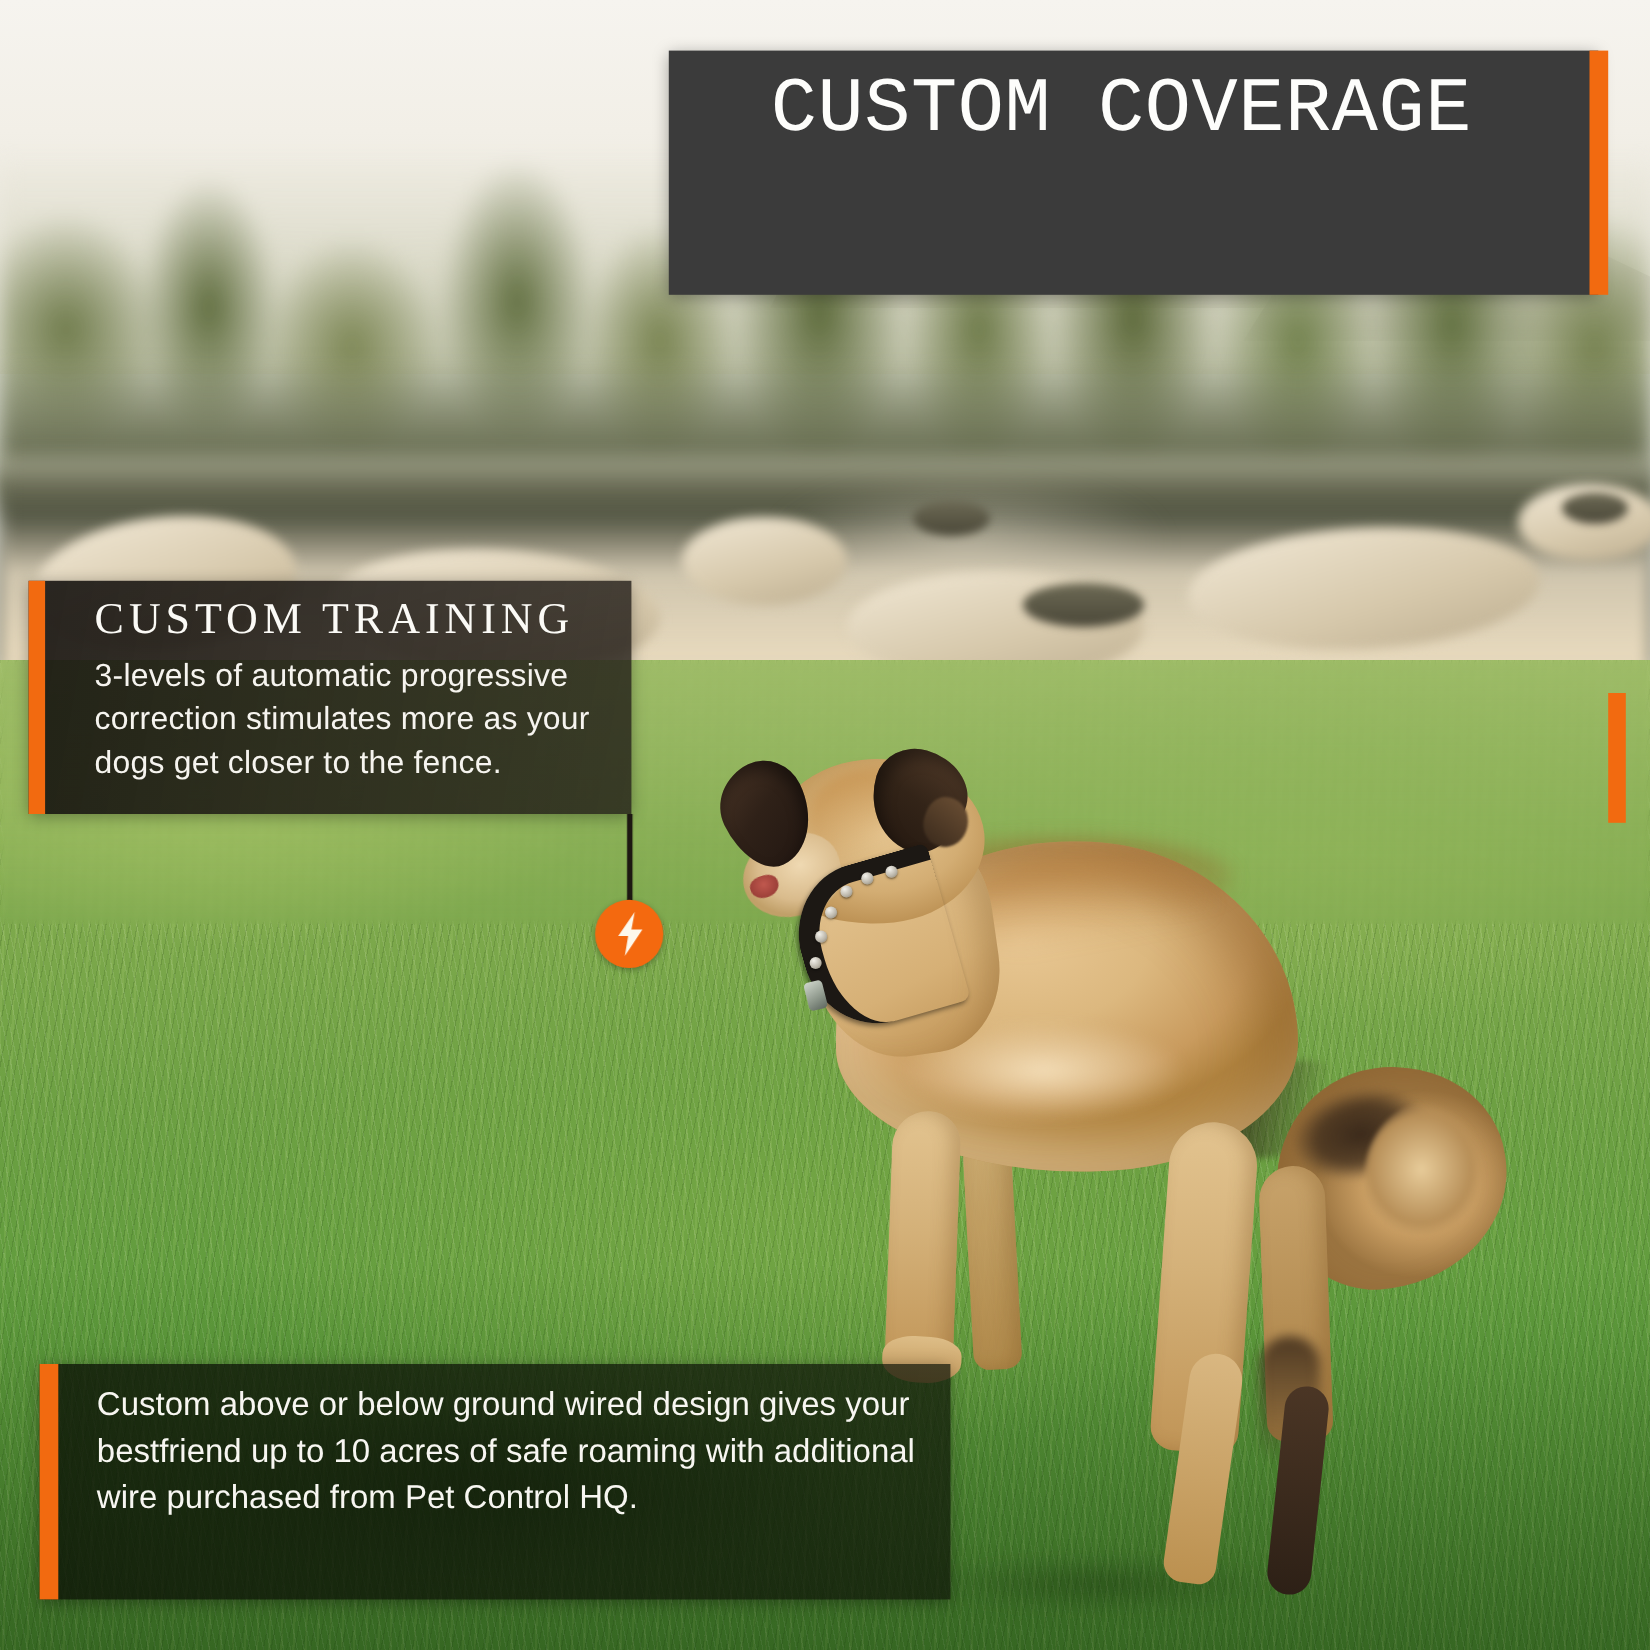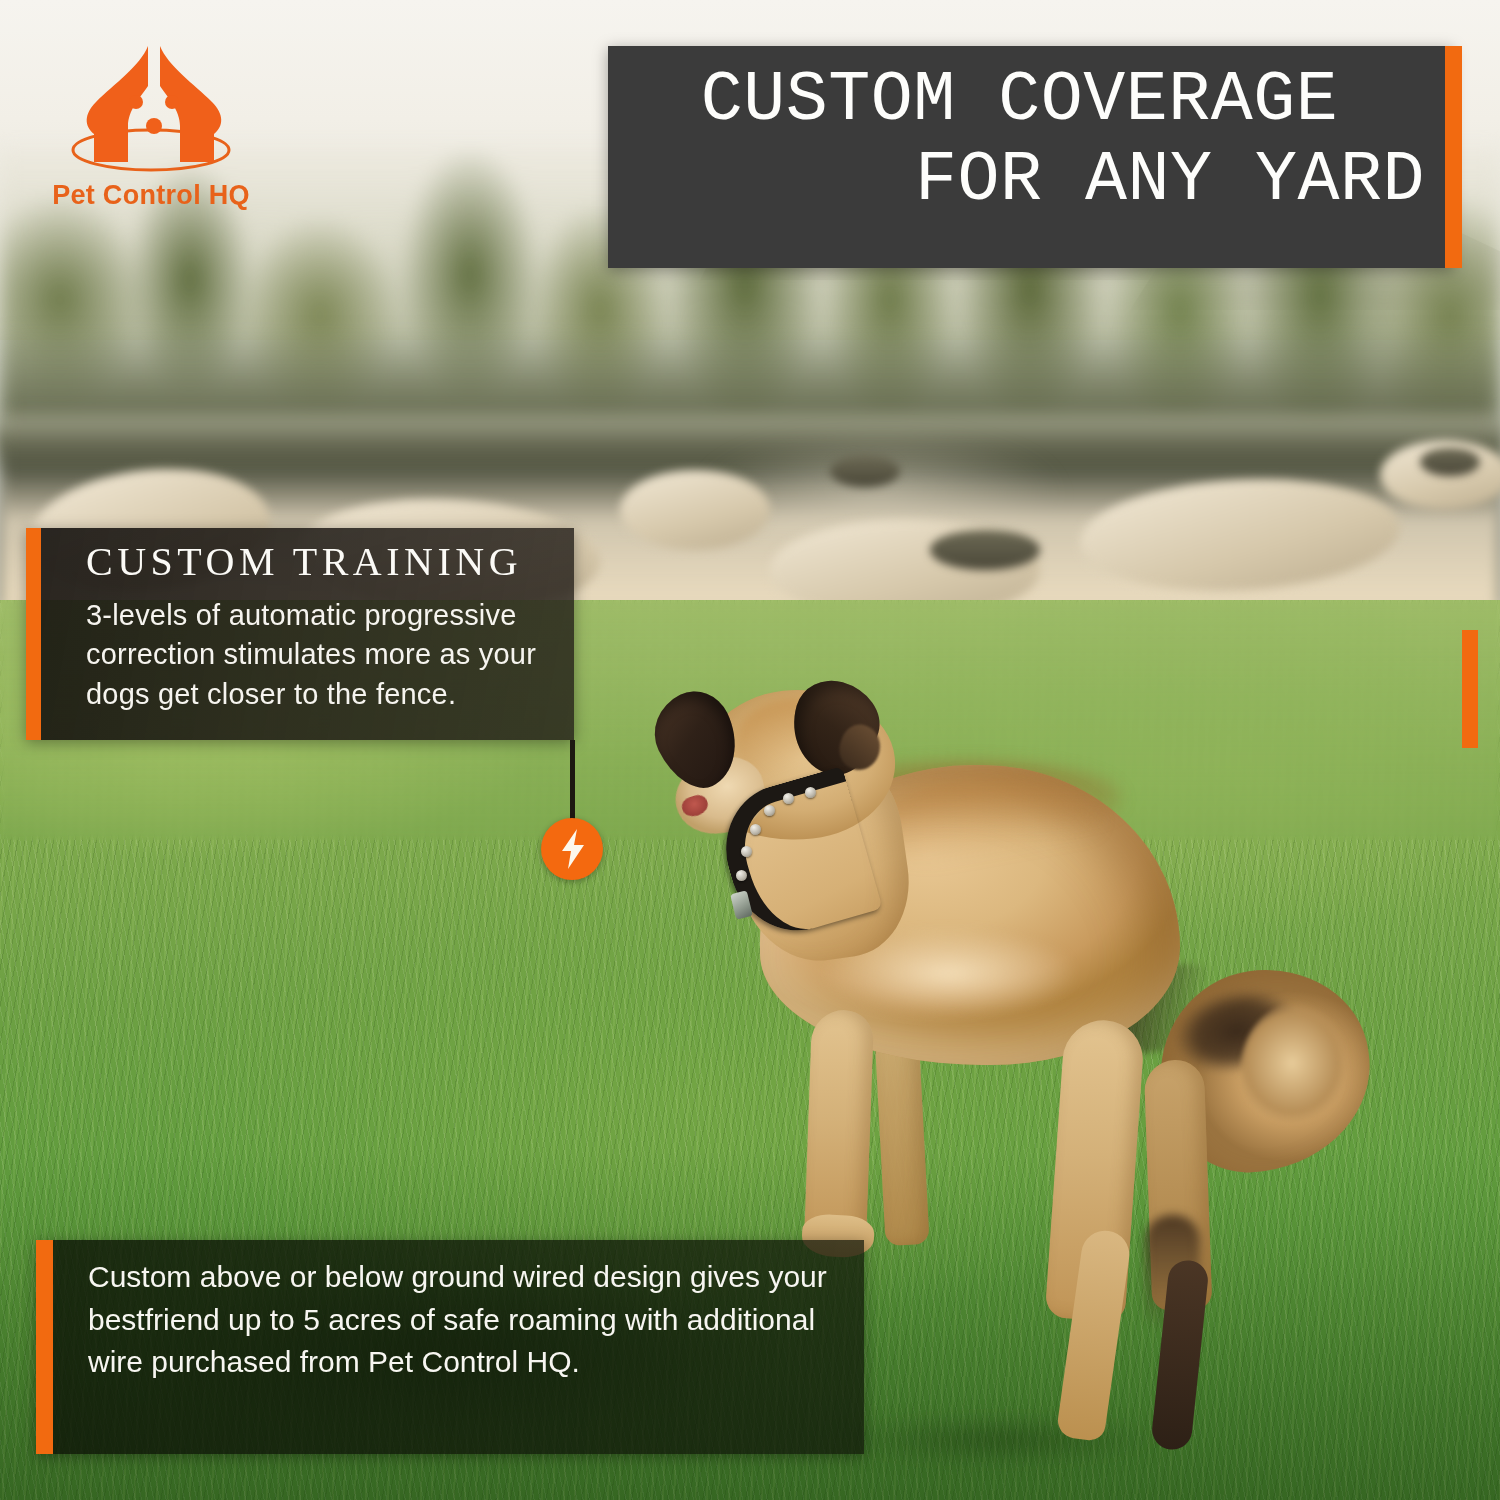--- a/index.html
+++ b/index.html
@@ -305,51 +305,39 @@
     <div class="d-collar"></div>
     <div class="stud s1"></div>
     <div class="stud s2"></div>
     <div class="stud s3"></div>
     <div class="stud s4"></div>
     <div class="stud s5"></div>
     <div class="stud s6"></div>
     <div class="d-buckle"></div>
   </div>
 
-  <div id="logo">
-    <svg width="230" height="135" viewBox="0 0 230 135">
-      <ellipse cx="115" cy="110" rx="78" ry="20" fill="none" stroke="#e8621a" stroke-width="3"></ellipse>
-      <path d="M112 6 C 104 26, 78 44, 60 62 C 48 74, 48 86, 58 94 L 58 122 L 92 122 L 92 86 C 92 70, 104 58, 112 46 Z" fill="#f0601a"></path>
-      <path d="M124 6 C 132 26, 158 44, 176 62 C 188 74, 188 86, 178 94 L 178 122 L 144 122 L 144 86 C 144 70, 132 58, 124 46 Z" fill="#f0601a"></path>
-      <circle cx="100" cy="62" r="7" fill="#f0601a"></circle>
-      <circle cx="136" cy="62" r="7" fill="#f0601a"></circle>
-      <circle cx="118" cy="86" r="8" fill="#f0601a"></circle>
-    </svg>
-    <div id="logo-text">Pet Control HQ</div>
-  </div>
 
   <div class="panel shadow-soft" id="header-panel">
     <div class="header-text">CUSTOM COVERAGE</div>
-    <div class="header-text header-l2" style="top:96px">FOR ANY YARD</div>
   </div>
   <div class="bar" id="header-bar"></div>
 
   <div class="panel shadow-soft" id="ft-panel">
     <div id="ft-title">CUSTOM TRAINING</div>
     <div id="ft-body">3-levels of automatic progressive correction stimulates more as your dogs get closer to the fence.</div>
   </div>
   <div class="bar" id="ft-bar"></div>
 
   <div id="connector"></div>
   <div id="badge">
     <svg width="30" height="40" viewBox="0 0 30 40">
       <path d="M19 0 L4 22 L13 22 L10 40 L26 16 L16 16 Z" fill="#fdf8ec"></path>
     </svg>
   </div>
 
   <div class="bar" id="pm-bar"></div>
 
   <div class="panel shadow-soft" id="bt-panel">
-    <div id="bt-body">Custom above or below ground wired design gives your bestfriend up to 5 acres of safe roaming with additional wire purchased from Pet Control HQ.</div>
+    <div id="bt-body">Custom above or below ground wired design gives your bestfriend up to 10 acres of safe roaming with additional wire purchased from Pet Control HQ.</div>
   </div>
   <div class="bar" id="bt-bar"></div>
 
 </div>
 
 </body></html>

